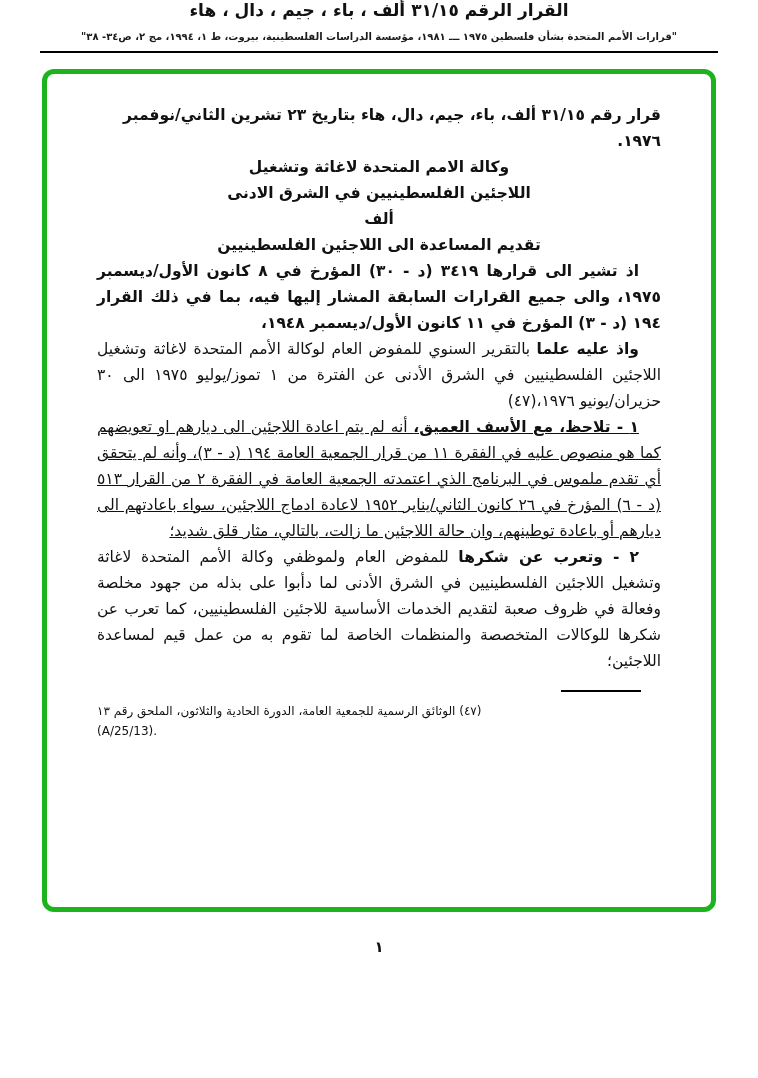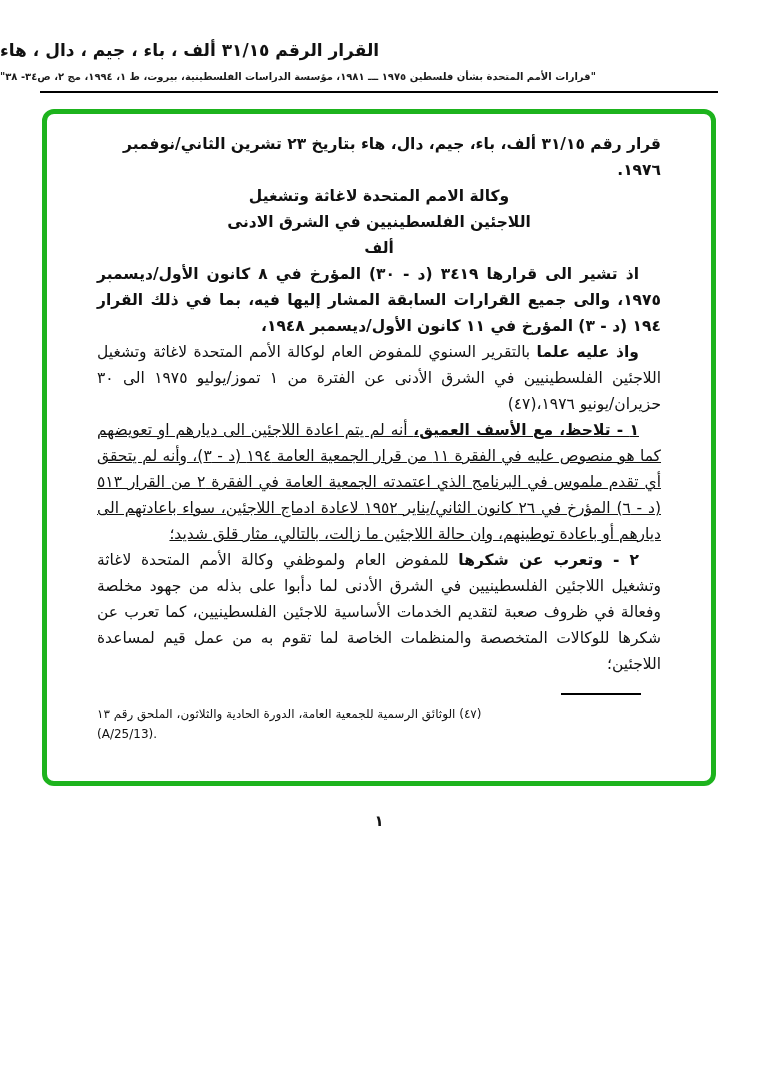--- a/index.html
+++ b/index.html
@@ -5,31 +5,31 @@
   :root { --frame-green: #1db31d; }
   * { box-sizing: border-box; }
   html, body { margin: 0; padding: 0; }
   body {
     width: 758px; height: 1078px;
     background: #ffffff;
     color: #111;
     font-family: "DejaVu Sans", sans-serif;
     overflow: hidden;
   }
-  .header { padding-top: 40px; text-align: left; }
+  .header { text-align: center; }
   .doc-title { direction: rtl; font-size: 17px; font-weight: bold; letter-spacing: .2px; }
   .doc-citation { direction: rtl; margin-top: 11px; font-size: 10px; font-weight: bold; color: #1a1a1a; }
   .header-rule { margin: 9px 40px 0; border: 0; border-top: 2px solid #000; height: 0; }
 
   .frame {
     margin: 16px 42px 0;
-    height: 677px;
+    height: 843px;
     border: 5px solid var(--frame-green);
     border-radius: 12px;
-    padding: 17px 50px 0;
+    padding: 28px 50px 0;
     direction: rtl;
     font-size: 15.5px;
     line-height: 26px;
     overflow: hidden;
   }
   .frame p { margin: 0; }
   .bold { font-weight: bold; }
   .center { text-align: center; }
   .right { text-align: right; }
   .just { text-align: justify; }
@@ -65,20 +65,21 @@
 
   <div class="frame">
 
     <p class="intro bold right">قرار رقم ٣١/١٥ ألف، باء، جيم، دال، هاء بتاريخ ٢٣ تشرين الثاني/نوفمبر ١٩٧٦.</p>
 
     <p class="agency center bold">وكالة الامم المتحدة لاغاثة وتشغيل</p>
     <p class="agency center bold gap20">اللاجئين الفلسطينيين في الشرق الادنى</p>
 
     <p class="section-letter center bold">ألف</p>
 
+    <p class="section-title center bold">تقديم المساعدة الى اللاجئين الفلسطينيين</p>
 
 
     <p class="para-a just indent"><b>اذ تشير</b><span> الى قرارها ٣٤١٩ (د - ٣٠) المؤرخ في ٨ كانون الأول/ديسمبر ١٩٧٥، والى جميع القرارات السابقة المشار إليها فيه، بما في ذلك القرار ١٩٤ (د - ٣) المؤرخ في ١١ كانون الأول/ديسمبر ١٩٤٨،</span></p>
 
     <p class="para-b just indent"><b>واذ عليه علما</b><span> بالتقرير السنوي للمفوض العام لوكالة الأمم المتحدة لاغاثة وتشغيل اللاجئين الفلسطينيين في الشرق الأدنى عن الفترة من ١ تموز/يوليو ١٩٧٥ الى ٣٠ حزيران/يونيو ١٩٧٦،(٤٧)</span></p>
 
     <p class="para-c just indent"><b>١ - تلاحظ، مع الأسف العميق،</b><span> أنه لم يتم اعادة اللاجئين الى ديارهم او تعويضهم كما هو منصوص عليه في الفقرة ١١ من قرار الجمعية العامة ١٩٤ (د - ٣)، وأنه لم يتحقق أي تقدم ملموس في البرنامج الذي اعتمدته الجمعية العامة في الفقرة ٢ من القرار ٥١٣ (د - ٦) المؤرخ في ٢٦ كانون الثاني/يناير ١٩٥٢ لاعادة ادماج اللاجئين، سواء باعادتهم الى ديارهم أو باعادة توطينهم، وان حالة اللاجئين ما زالت، بالتالي، مثار قلق شديد؛</span></p>
 
     <p class="para-d just indent"><b>٢ - وتعرب عن شكرها</b><span> للمفوض العام ولموظفي وكالة الأمم المتحدة لاغاثة وتشغيل اللاجئين الفلسطينيين في الشرق الأدنى لما دأبوا على بذله من جهود مخلصة وفعالة في ظروف صعبة لتقديم الخدمات الأساسية للاجئين الفلسطينيين، كما تعرب عن شكرها للوكالات المتخصصة والمنظمات الخاصة لما تقوم به من عمل قيم لمساعدة اللاجئين؛</span></p>
 

